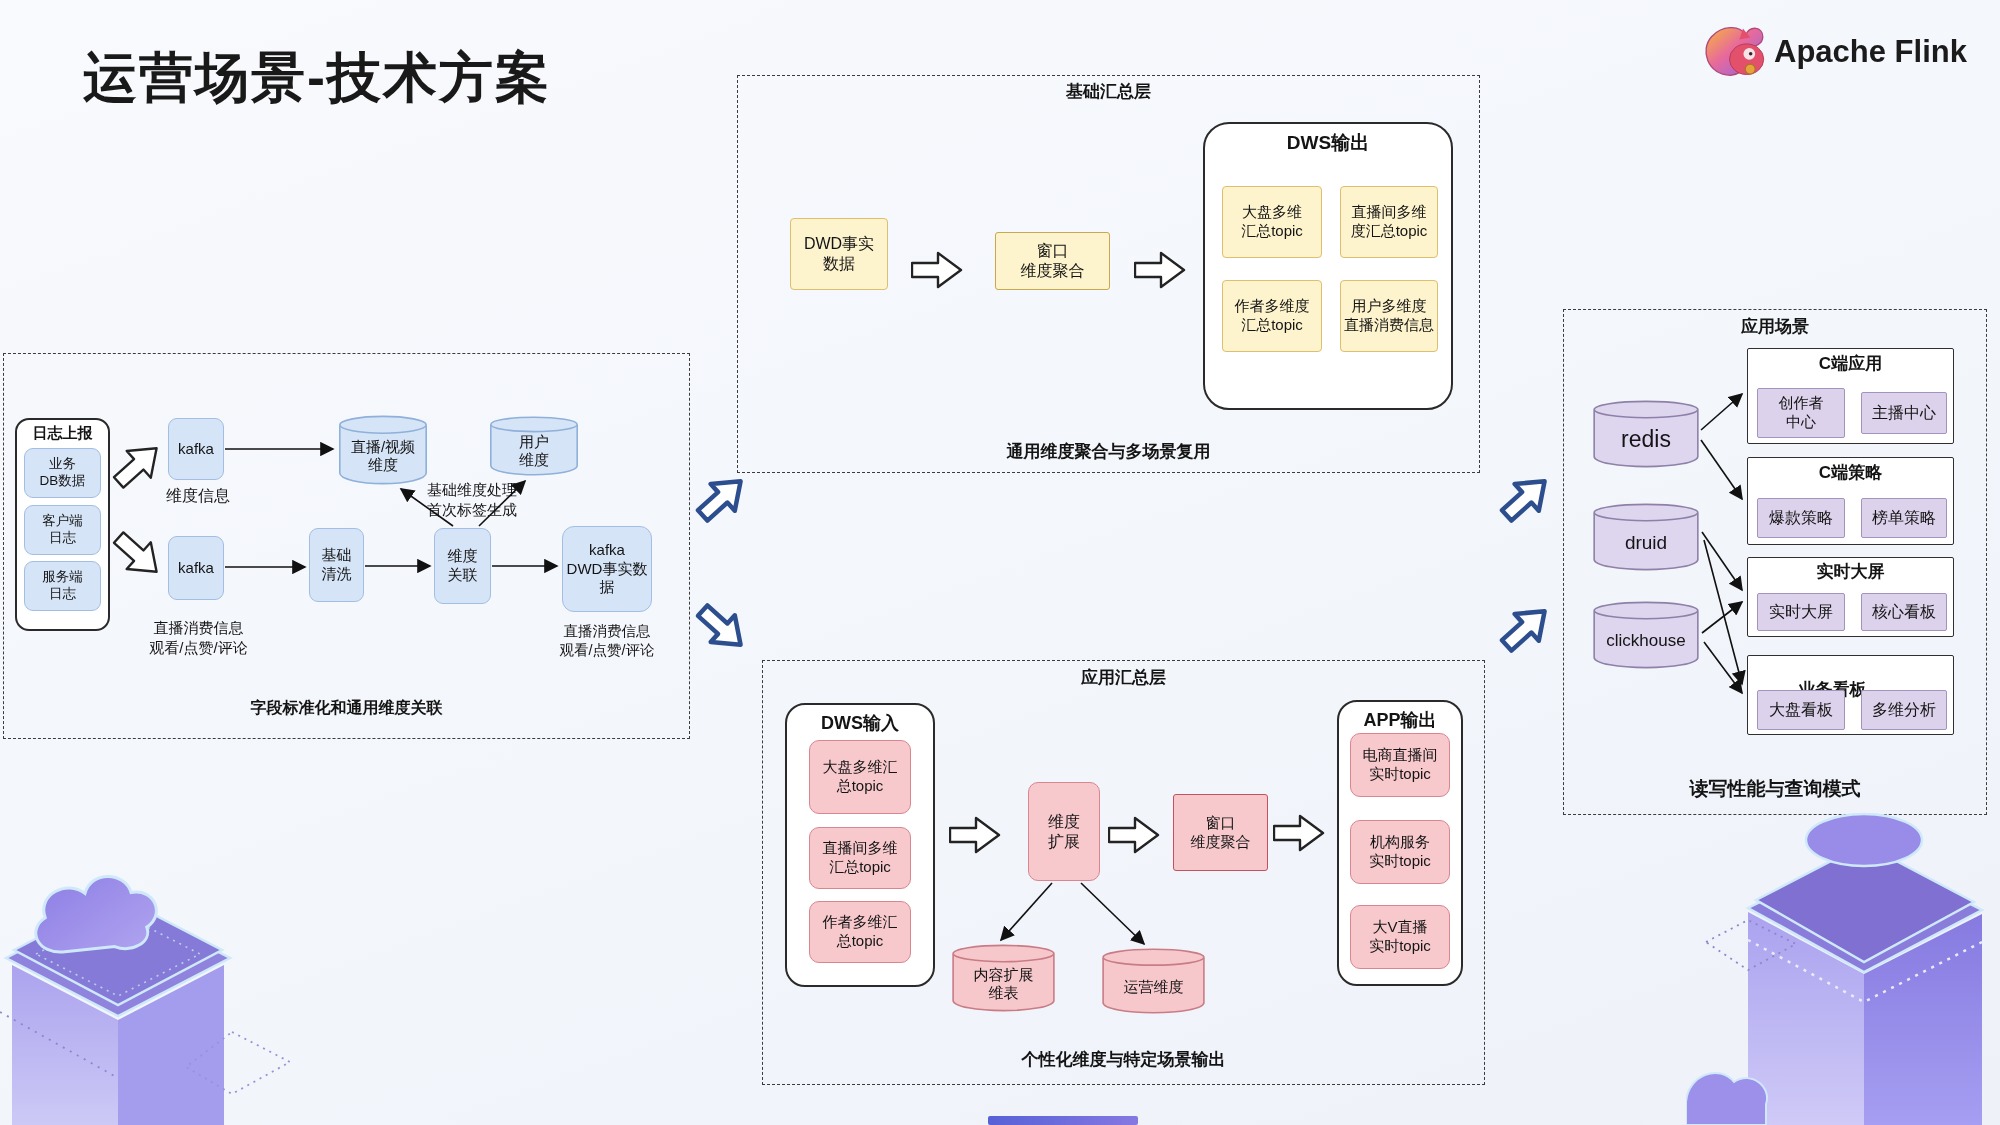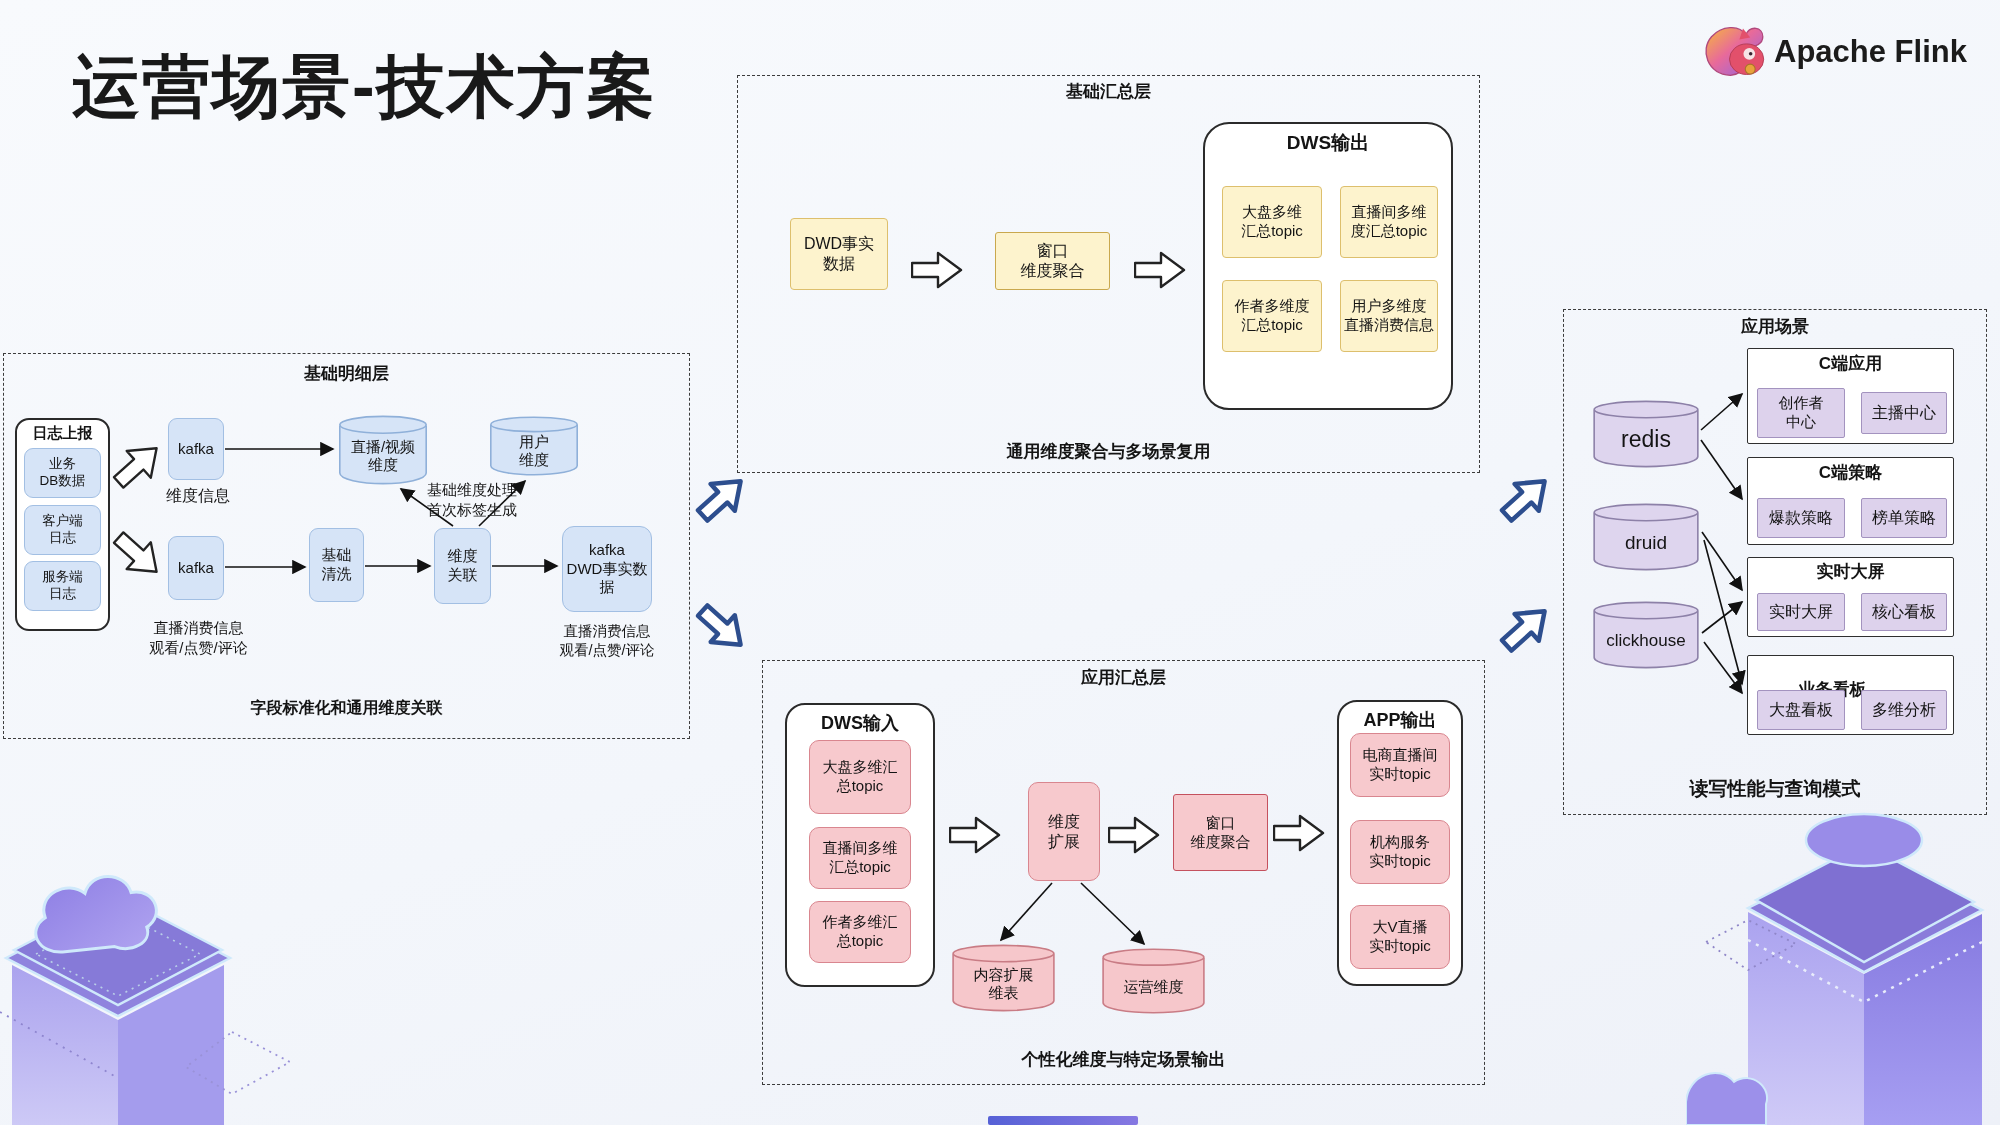--- a/index.html
+++ b/index.html
@@ -1,20 +1,20 @@
 <!DOCTYPE html>
 <html><head>
 <meta charset="utf-8">
 <style>
   *{margin:0;padding:0;box-sizing:border-box}
   html,body{background:#e9ecf2}
   .stage{position:relative;width:2000px;height:1125px;overflow:hidden;
     background:linear-gradient(160deg,#f8fafd 0%,#f3f6fb 55%,#eef1f8 100%);
     font-family:"Liberation Sans","DejaVu Sans",sans-serif;color:#141414}
-  .title{position:absolute;left:72px;top:42px;font-size:68px;font-weight:900;letter-spacing:2px;color:#191919}
+  .title{position:absolute;left:83px;top:42px;font-size:54px;font-weight:900;letter-spacing:2px;color:#191919}
   .brand{position:absolute;left:1698px;top:16px;display:flex;align-items:center;gap:4px}
   .brand-text{font-size:31px;font-weight:800;color:#1b1b1b}
   .section{position:absolute;border:1.6px dashed #3c3c3c}
   .seclabel{position:absolute;font-weight:bold;font-size:17px;text-align:center;white-space:pre-line}
   .seccap{position:absolute;font-weight:bold;font-size:17px;text-align:center;white-space:pre-line}
   .box{position:absolute;display:flex;align-items:center;justify-content:center;
     text-align:center;white-space:pre-line;line-height:1.25;font-size:15px}
   .yellow{background:#fdf3cd;border:1.5px solid #ddbf6d;border-radius:4px}
   .yellow.sq{border-radius:3px;border-color:#c9a84e}
   .blue{background:#d6e4f7;border:1.5px solid #a2bfe3;border-radius:9px}
@@ -69,21 +69,20 @@
       <circle cx="58" cy="59" r="5.5" fill="#e8a23c" stroke="#a8742a" stroke-width="1.2"></circle>
     </svg>
     <span class="brand-text">Apache Flink</span>
   </div>
 
   <div class="section" style="left:3px;top:353px;width:687px;height:386px"></div>
   <div class="section" style="left:737px;top:75px;width:743px;height:398px"></div>
   <div class="section" style="left:762px;top:660px;width:723px;height:425px"></div>
   <div class="section" style="left:1563px;top:309px;width:424px;height:506px"></div>
 
-  <div class="seclabel" style="left:3px;top:362px;width:687px">基础明细层</div>
   <div class="seclabel" style="left:737px;top:80px;width:743px">基础汇总层</div>
   <div class="seclabel" style="left:762px;top:666px;width:723px">应用汇总层</div>
   <div class="seclabel" style="left:1563px;top:315px;width:424px">应用场景</div>
 
   <div class="seccap" style="left:3px;top:698px;width:687px;font-size:16px">字段标准化和通用维度关联</div>
   <div class="seccap" style="left:737px;top:440px;width:743px">通用维度聚合与多场景复用</div>
   <div class="seccap" style="left:762px;top:1048px;width:723px">个性化维度与特定场景输出</div>
   <div class="seccap" style="left:1563px;top:776px;width:424px;font-size:19px">读写性能与查询模式</div>
 
   <svg class="overlay" width="2000" height="1125">

